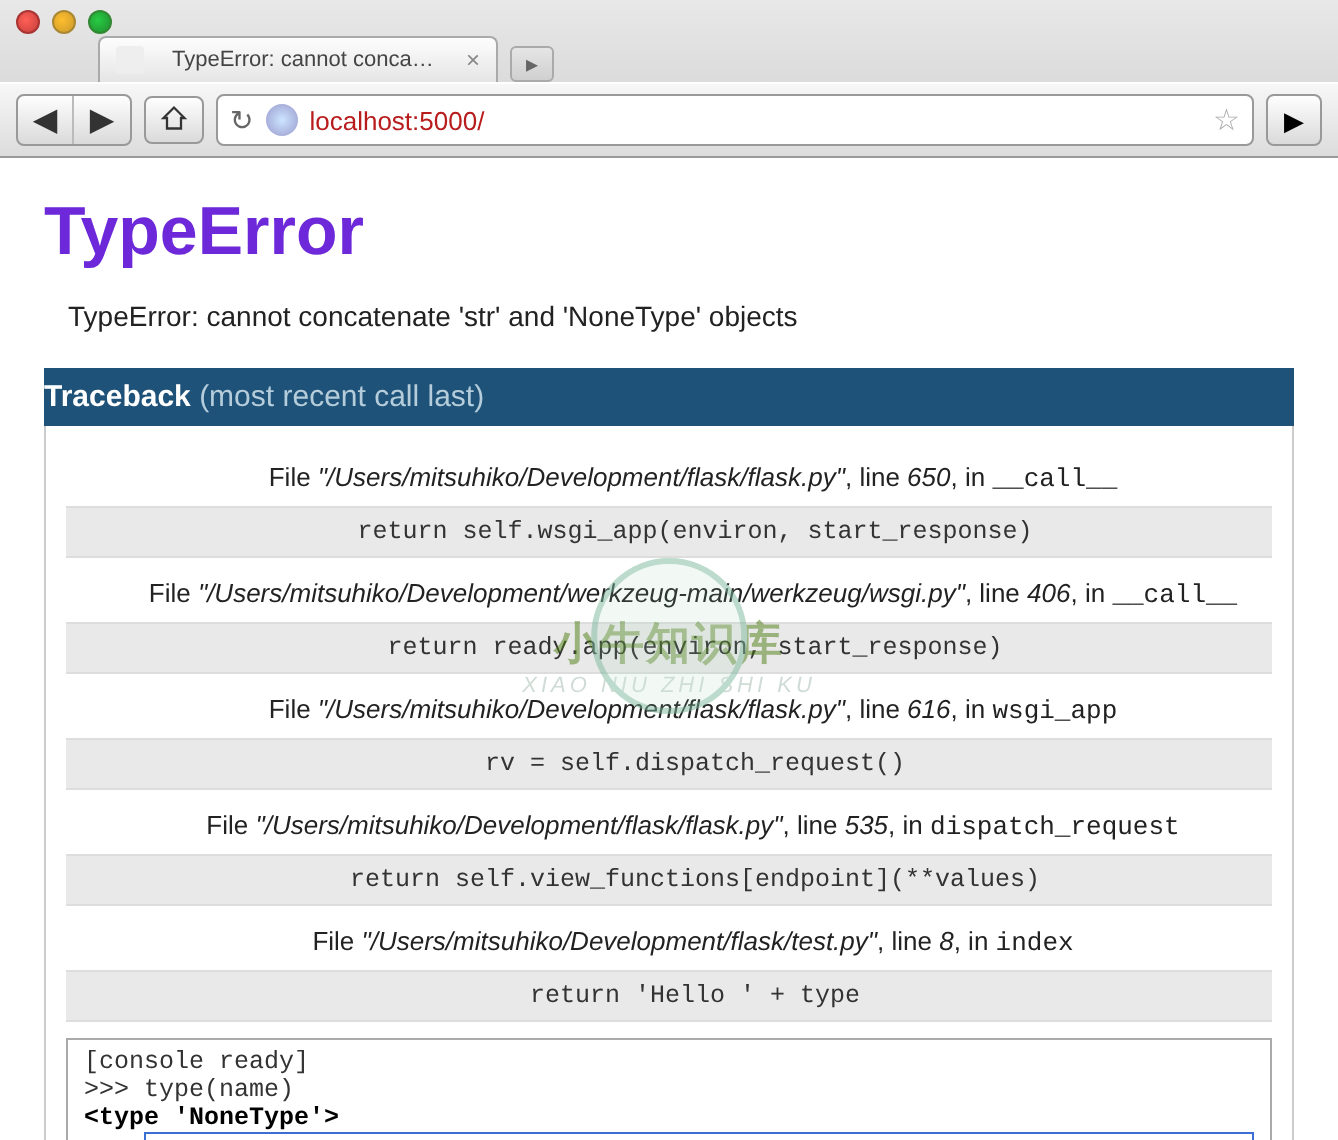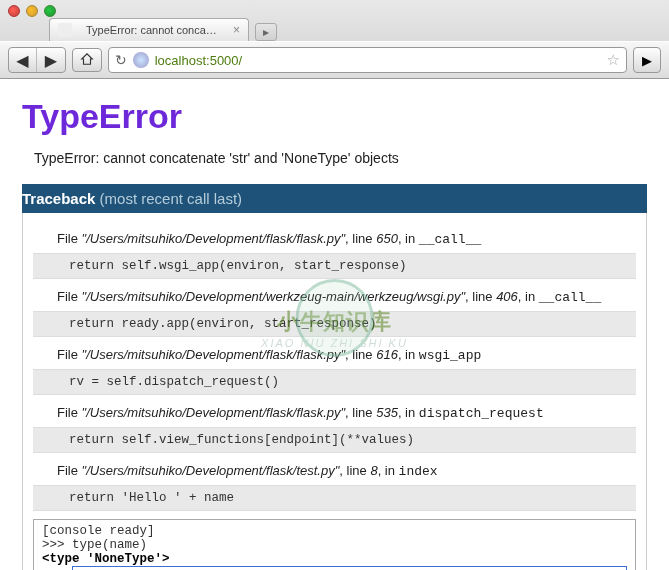--- a/index.html
+++ b/index.html
@@ -22,35 +22,35 @@
     .newtab { margin-left: 6px; width: 22px; height: 18px; background: linear-gradient(#e5e5e5,#d0d0d0); border: 1px solid #aaa; border-radius: 3px; display: flex; align-items: center; justify-content: center; font-size: 12px; color: #666; }
 
     .toolbar { background: linear-gradient(#f7f7f7, #dcdcdc); border-top: 1px solid #fff; padding: 5px 8px; display: flex; align-items: center; gap: 6px; }
     .nav-btns { display: flex; border: 1px solid #999; border-radius: 4px; overflow: hidden; background: linear-gradient(#fefefe,#dadada); }
     .nav-btn { width: 28px; height: 24px; display: flex; align-items: center; justify-content: center; color: #333; font-size: 16px; border-right: 1px solid #bbb; }
     .nav-btn:last-child { border-right: none; }
     .icon-btn { border: 1px solid #999; border-radius: 4px; background: linear-gradient(#fefefe,#dadada); width: 30px; height: 24px; display: flex; align-items: center; justify-content: center; color: #333; font-size: 14px; }
     .addr-wrap { flex: 1; display: flex; align-items: center; background: #fff; border: 1px solid #999; border-radius: 4px; height: 26px; padding: 0 6px; gap: 6px; }
     .reload-icon { color: #666; font-size: 14px; }
     .globe-icon { width: 16px; height: 16px; background: radial-gradient(circle,#cce5ff,#99c); border-radius: 50%; }
-    .addr-input { border: none; outline: none; flex: 1; font-size: 13px; color: #4d7c0f; background: transparent; }
+    .addr-input { border: none; outline: none; flex: 1; font-size: 13px; color: #b91c1c; background: transparent; }
     .star-bm { color: #aaa; font-size: 15px; }
     .run-btn { border: 1px solid #999; border-radius: 4px; background: linear-gradient(#fefefe,#dadada); width: 28px; height: 26px; display: flex; align-items: center; justify-content: center; font-size: 13px; }
 
     
     .page { background: #fff; height: calc(570px - 74px); overflow: auto; }
     .page-inner { padding: 18px 22px; position: relative; }
     h1.exc-title { font-family: "Trebuchet MS", Verdana, sans-serif; color: #6d28d9; font-size: 34px; font-weight: bold; margin-bottom: 6px; }
     .exc-msg { font-size: 14px; color: #222; margin: 14px 0 18px 12px; }
 
     .tb-header { background: #1f5278; color: #fff; padding: 6px 0; font-size: 15px; font-weight: bold; }
     .tb-header .muted { color: #b5cddb; font-weight: normal; }
 
     .tb-body { border: 1px solid #ccc; border-top: none; padding: 10px 0 10px 0; background: #fff; }
-    .frame { margin: 6px 0 0 0; padding: 0 10px; }
+    .frame { margin: 6px 0 0 0; padding: 0 10px; text-align: center; }
     .frame-loc { font-size: 13px; color: #222; padding: 2px 0 4px 24px; }
     .frame-loc .path { font-style: italic; }
     .frame-loc .lineno { font-weight: normal; font-style: italic; }
     .frame-loc .func { font-family: "Courier New", monospace; }
     .codeline { background: #e9e9e9; font-family: "Courier New", Menlo, monospace; font-size: 12.5px; padding: 5px 10px 5px 36px; color: #333; margin: 2px 0 8px 0; white-space: pre; border-top: 1px solid #ddd; border-bottom: 1px solid #ddd; }
 
     .console { margin: 8px 10px 4px 10px; border: 1px solid #aaa; padding: 4px 8px; font-family: "Courier New", Menlo, monospace; font-size: 12.5px; color: #333; background: #fff; }
     .console-line { white-space: pre; }
     .console-output { color: #000000; white-space: pre; font-weight: bold; }
     .console-input-row { display: flex; align-items: center; }
@@ -139,21 +139,21 @@
           <div class="frame">
             <div class="frame-loc">File <span class="path">"/Users/mitsuhiko/Development/flask/flask.py"</span>, line <span class="lineno">616</span>, in <span class="func">wsgi_app</span></div>
             <div class="codeline">rv = self.dispatch_request()</div>
           </div>
           <div class="frame">
             <div class="frame-loc">File <span class="path">"/Users/mitsuhiko/Development/flask/flask.py"</span>, line <span class="lineno">535</span>, in <span class="func">dispatch_request</span></div>
             <div class="codeline">return self.view_functions[endpoint](**values)</div>
           </div>
           <div class="frame">
             <div class="frame-loc">File <span class="path">"/Users/mitsuhiko/Development/flask/test.py"</span>, line <span class="lineno">8</span>, in <span class="func">index</span></div>
-            <div class="codeline">return 'Hello ' + name</div>
+            <div class="codeline">return 'Hello ' + type</div>
           </div>
         </div>
 
       <div class="console">
         <div class="console-line">[console ready]</div>
         <div class="console-line"><span>&gt;&gt;&gt; </span><span>type(name)</span></div>
         <div class="console-output">&lt;type 'NoneType'&gt;</div>
         <div class="console-input-row">
           <span class="prompt">&gt;&gt;&gt; </span>
           <input class="console-input" value="" style="">

